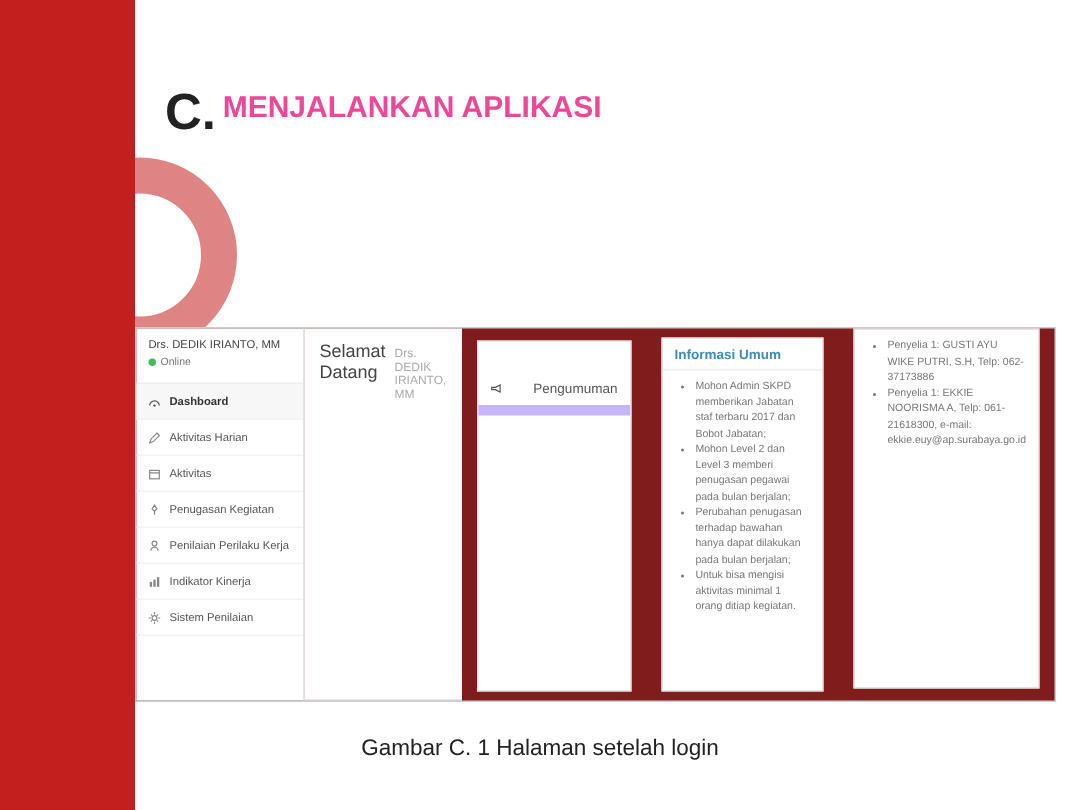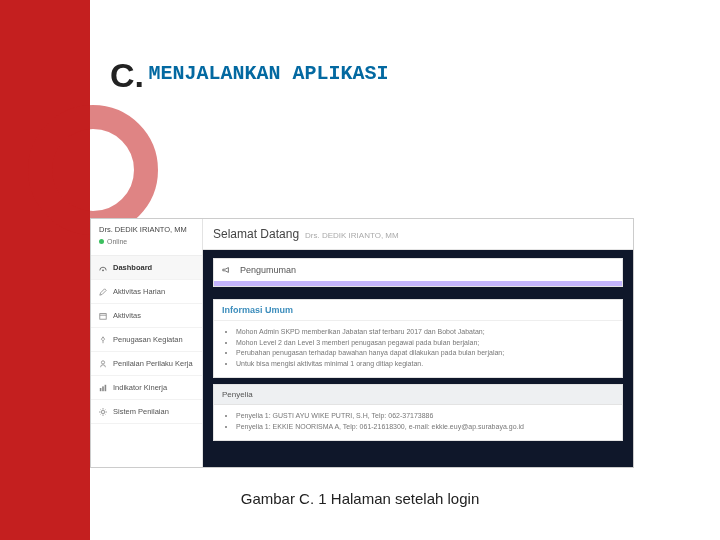--- a/index.html
+++ b/index.html
@@ -30,24 +30,23 @@
     width: 580px;
   }
   .hprefix {
     font-size: 34px;
     font-weight: bold;
     color: #222;
   }
   .htitle {
     font-size: 20px;
     font-weight: bold;
-    color: #0369a1;
+    color: #ec4899;
     display: inline-block;
     vertical-align: 8px;
-    font-family: Liberation Mono, monospace;
   }
   .sub {
     margin-left: 46px;
     margin-top: 18px;
   }
   .subnum {
     font-size: 18px; font-weight: bold; color: #b01919;
   }
   .subtitle {
     font-size: 18px; font-weight: bold; color: #b01919;
@@ -57,24 +56,24 @@
   .desc {
     margin-left: 70px;
     margin-top: 6px;
     font-size: 14px;
     color: #222;
     line-height: 1.3;
   }
   .screenshot {
     position: absolute;
     left: 90px; top: 218px;
-    width: 544px;
+    width: 614px;
     height: 250px;
     border: 1px solid #ccc;
-    background: #0f172a;
+    background: #7f1d1d;
     font-size: 8px;
     color: #666;
     display: flex;
   }
   .ss-sidebar {
     width: 112px;
     background: #fff;
     border-right: 1px solid #e3e3e3;
     display: flex;
     flex-direction: column;
@@ -91,39 +90,39 @@
   .dot-green { width:5px;height:5px;background:#3bbf5e;border-radius:50%; }
   .ss-menu { list-style:none; }
   .ss-menu li {
     padding: 7px 8px;
     display:flex; align-items:center; gap:6px;
     color:#555; font-size:7.5px;
     border-bottom:1px solid #f2f2f2;
   }
   .ss-menu li.active { background:#f7f7f7; color:#333; font-weight:bold;}
   .ico { width:8px;height:8px; display:inline-block; }
-  .ss-main { flex:1; display:flex; flex-direction:column; }
+  .ss-main { flex:1; display:flex; flex-direction:row; }
   .ss-header {
     background:#fff;
     border-bottom:1px solid #e3e3e3;
     padding:8px 10px;
     display:flex; align-items:baseline; gap:6px;
   }
   .ss-h1 { color:#444; font-size:12px; }
   .ss-hsub { color:#aaa; font-size:8px; }
   .ss-panel {
     margin:8px 10px 6px;
     border:1px solid #e3e3e3;
     background:#fff;
   }
   .ss-panel-h {
     padding:6px 8px;
-    border-bottom:5px solid #c4b5fd;
+    border-bottom:7px solid #c4b5fd;
     color:#555; font-size:9px;
-    display:flex;align-items:center;gap:10px;
+    display:flex;align-items:center;gap:21px;margin-top:20px;
   }
   .ss-info {
     margin:6px 10px;
     border:1px solid #e3e3e3;
     background:#fff;
   }
   .ss-info-h {
     padding:5px 8px;
     color:#3c8dbc;
     font-size:9px;
@@ -263,21 +262,20 @@
       <div class="ss-info-h">Informasi Umum</div>
       <ul>
         <li>Mohon Admin SKPD memberikan Jabatan staf terbaru 2017 dan Bobot Jabatan;</li>
         <li>Mohon Level 2 dan Level 3 memberi penugasan pegawai pada bulan berjalan;</li>
         <li>Perubahan penugasan terhadap bawahan hanya dapat dilakukan pada bulan berjalan;</li>
         <li>Untuk bisa mengisi aktivitas minimal 1 orang ditiap kegiatan.</li>
       </ul>
     </div>
 
     <div class="ss-peny">
-      <div class="ss-peny-h">Penyelia</div>
       <ul>
         <li>Penyelia 1: GUSTI AYU WIKE PUTRI, S.H, Telp: 062-37173886</li>
         <li>Penyelia 1: EKKIE NOORISMA A, Telp: 061-21618300, e-mail: ekkie.euy@ap.surabaya.go.id</li>
       </ul>
     </div>
   </main>
 </div>
 
 <div class="caption">Gambar C. 1 Halaman setelah login</div>
 

